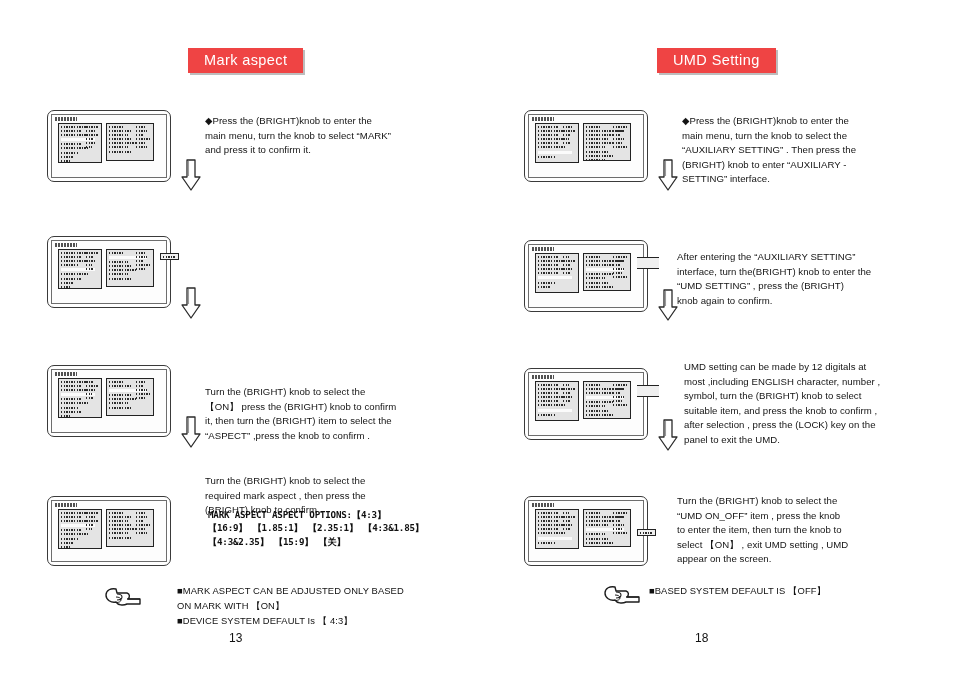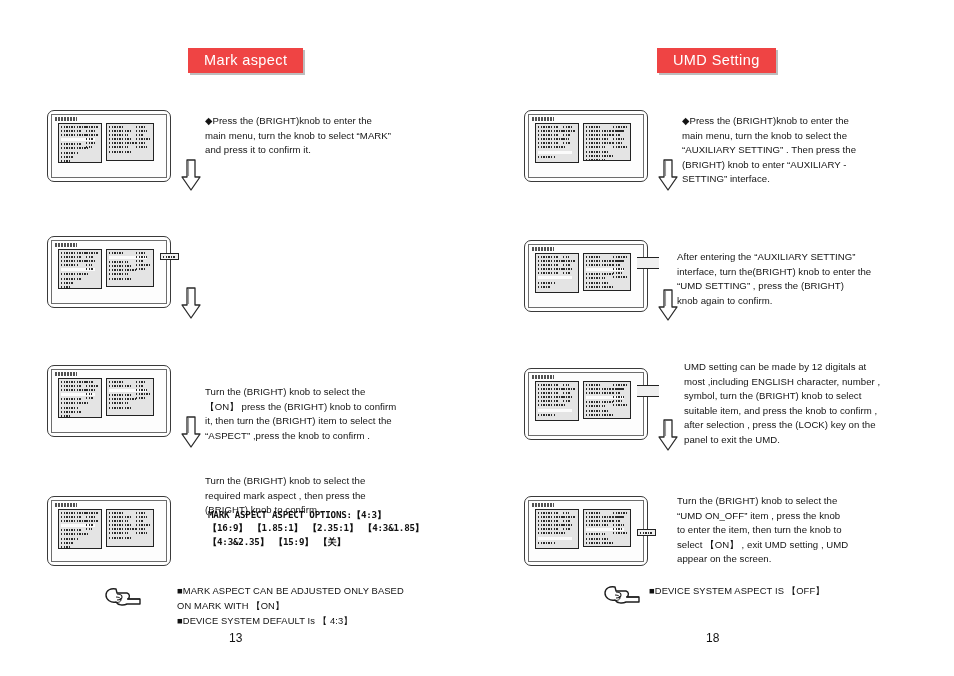--- a/index.html
+++ b/index.html
@@ -608,17 +608,17 @@
 
     <div class="hand" style="left:125px;top:581px;">
       <svg viewBox="0 0 40 26">
         <path d="M13 6 C8 5 3 7 3 12 C3 17 8 20 13 19 C15 22 20 23 24 21
                  L37 21 L37 16 L25 16 C27 14 27 11 24 10 L14 10 Z" fill="#ffffff" stroke="#1e1e1e" stroke-width="1.4" stroke-linejoin="round"></path>
         <path d="M14 11 C17 11 19 12 19 14 C19 16 17 17 14 17" fill="none" stroke="#1e1e1e" stroke-width="1.1"></path>
         <path d="M13 14 C16 14 18 15 18 17 C18 18.5 16 19.5 13.5 19.5" fill="none" stroke="#1e1e1e" stroke-width="1"></path>
         <path d="M24 16 L37 16" stroke="#1e1e1e" stroke-width="1.2"></path>
       </svg>
     </div>
-    <div class="note" style="left:172px;top:583px;width:300px;">■DEVICE SYSTEM ASPECT IS 【OFF】</div>
-    <div class="pageno" style="left:229px;top:631px;">18</div>
+    <div class="note" style="left:172px;top:583px;width:300px;">■BASED SYSTEM DEFAULT IS 【OFF】</div>
+    <div class="pageno" style="left:218px;top:631px;">18</div>
   </div>
 
 </div>
 
 </body></html>

